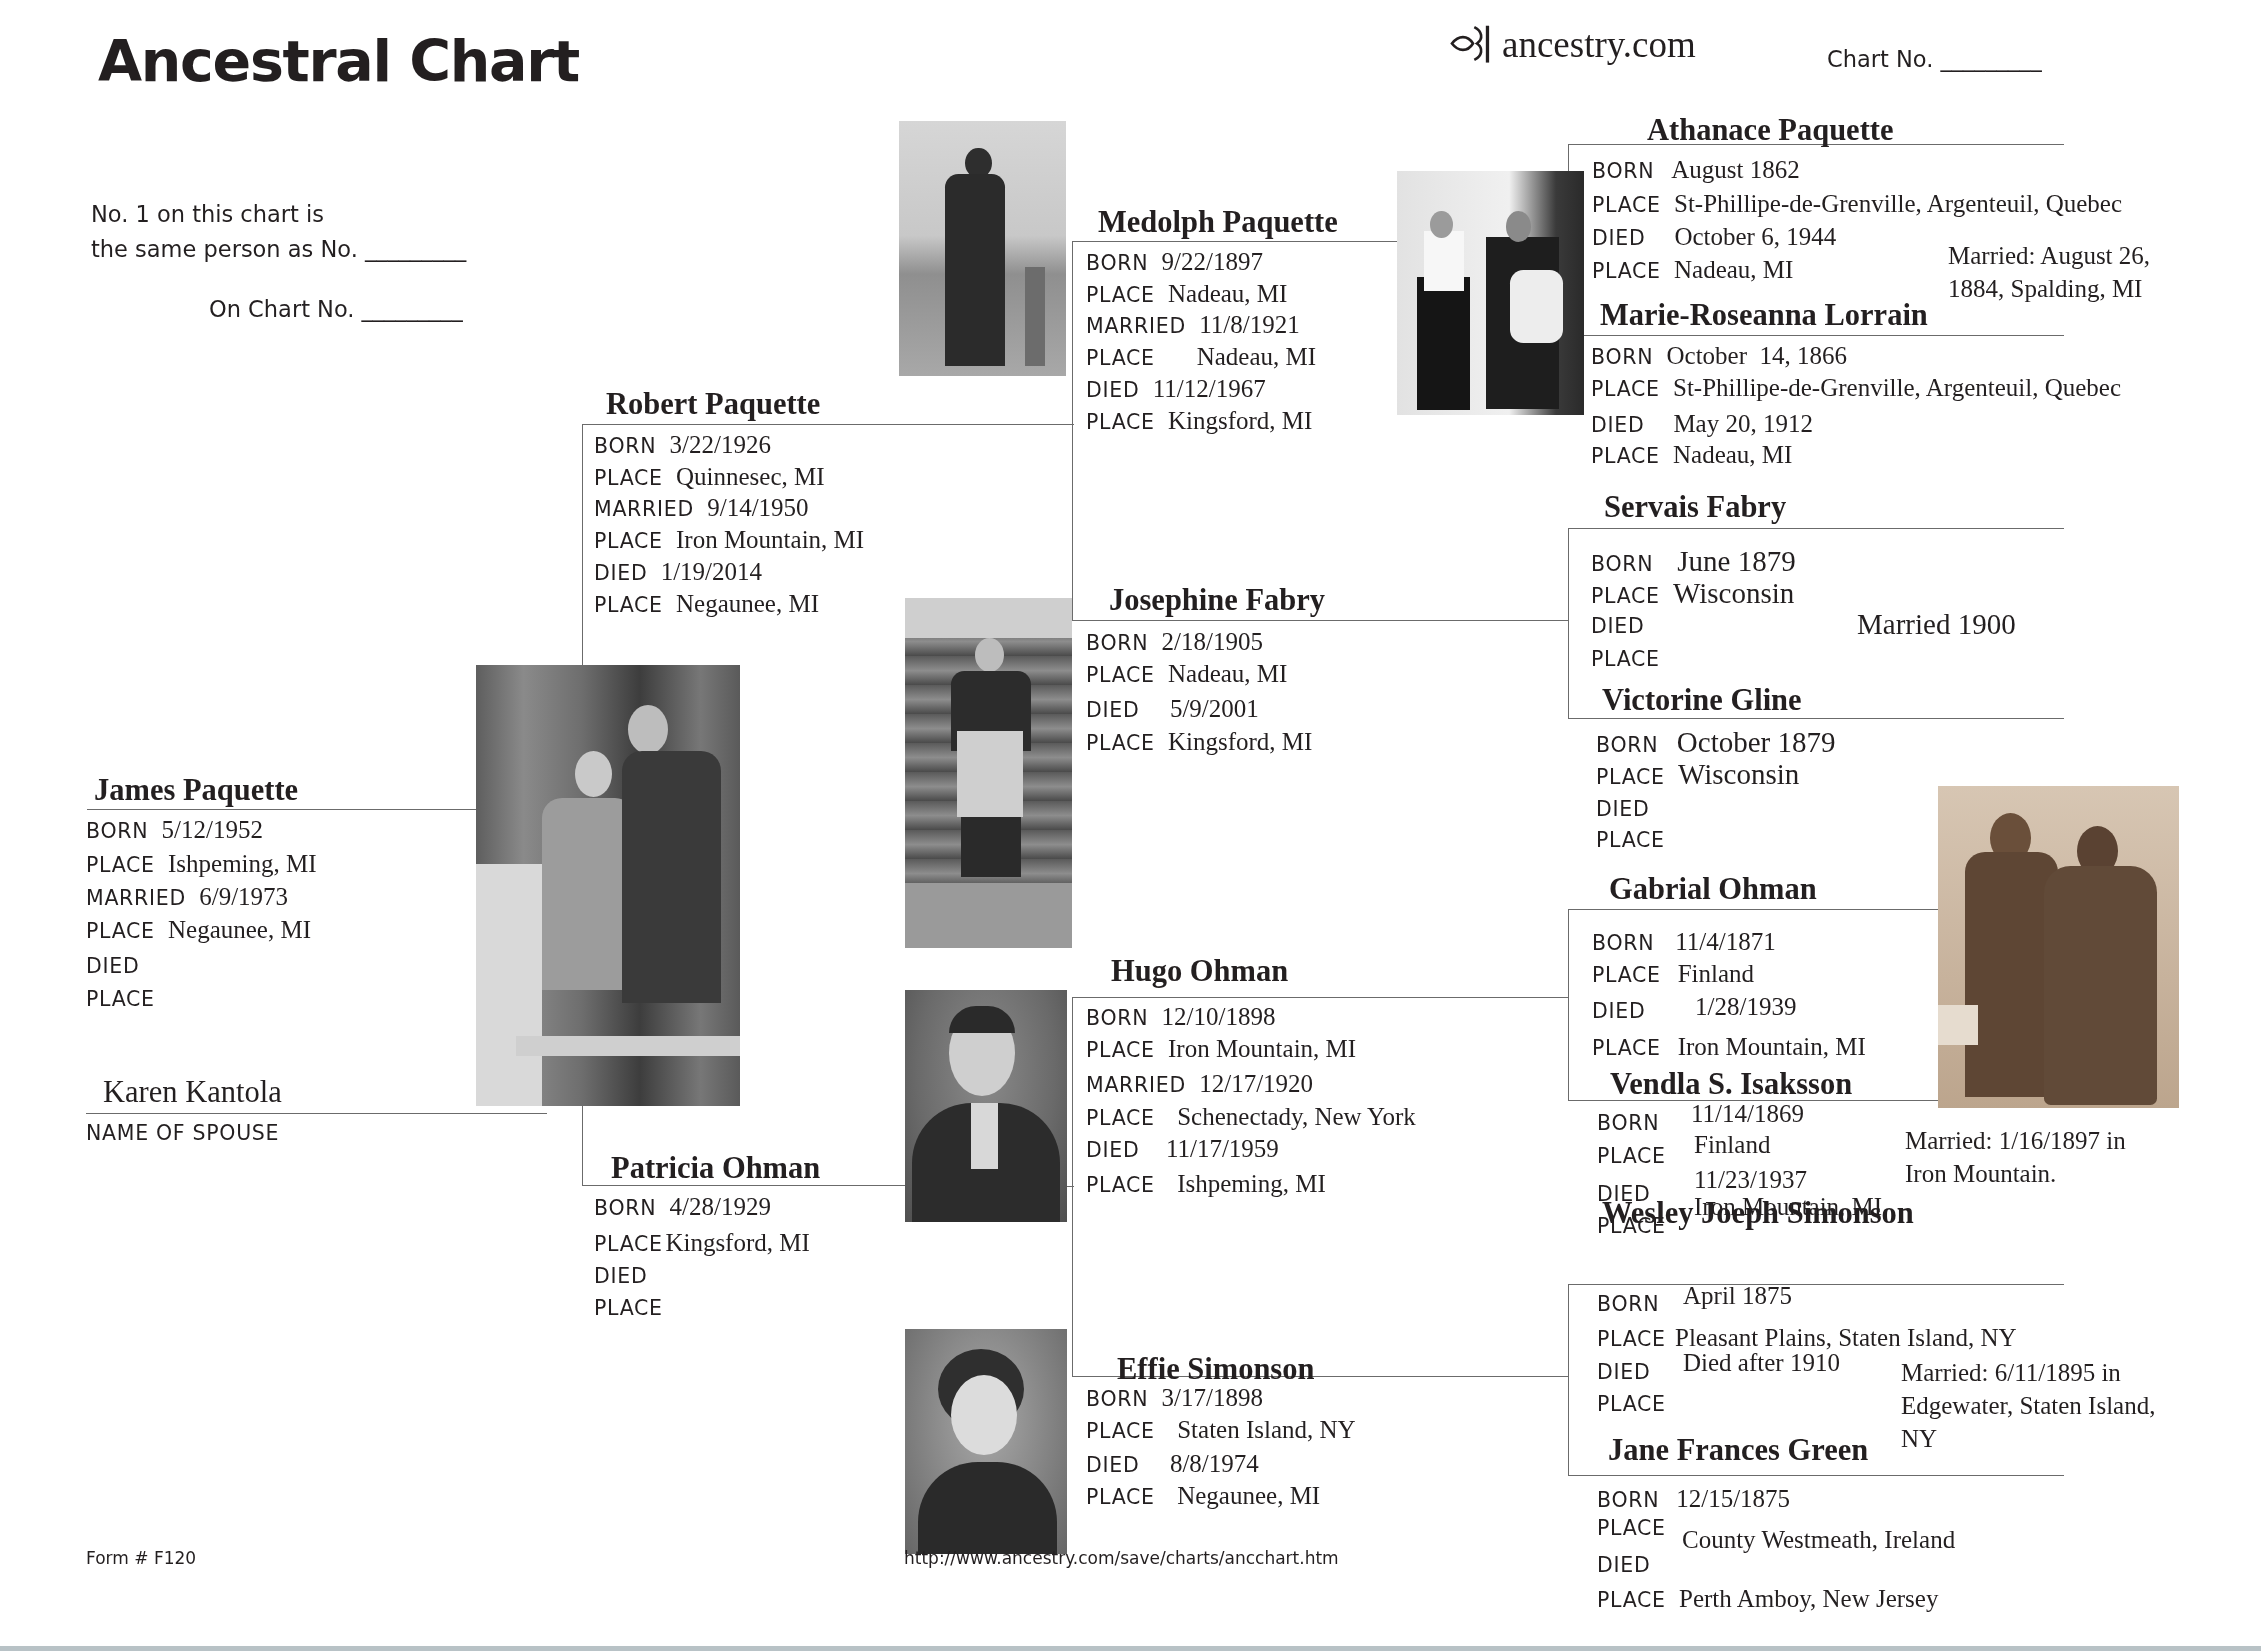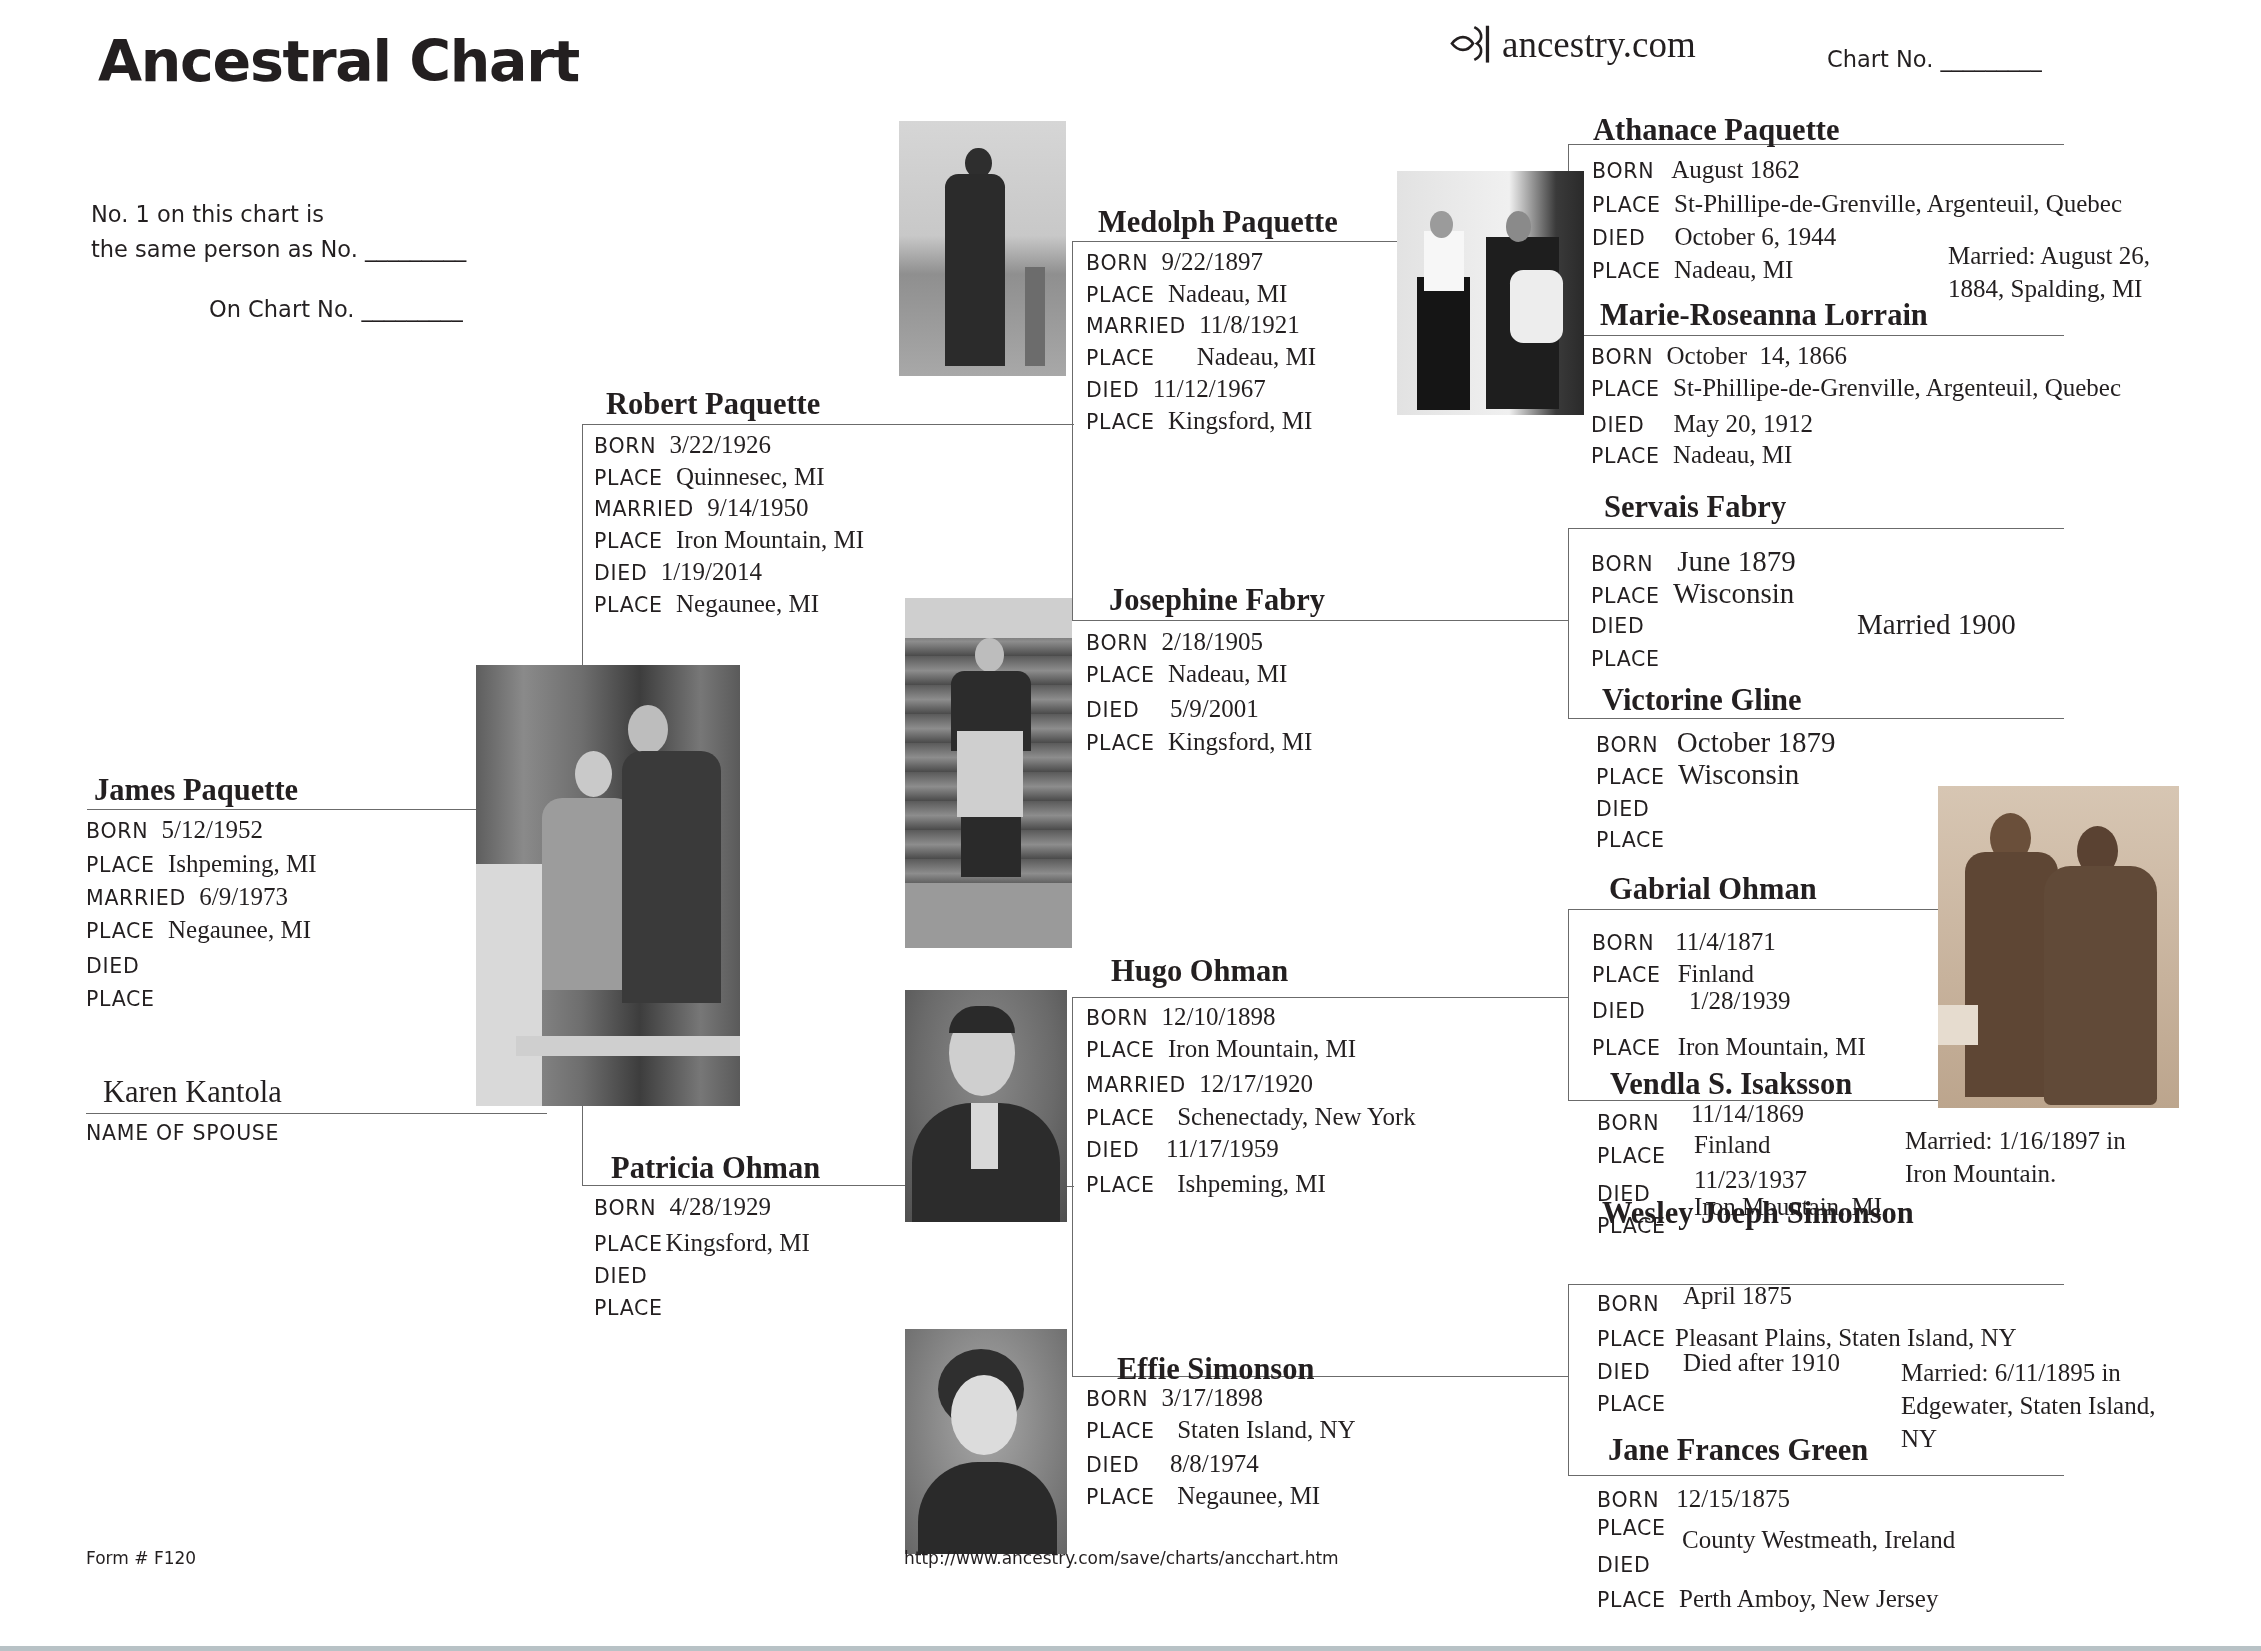--- a/index.html
+++ b/index.html
@@ -281,21 +281,21 @@
   </div>
 <div class="row" style="left:1086px;top:1450px;">
     <span class="lbl">DIED</span>
     <span class="val" style="margin-left:30.5px;">8/8/1974</span>
   </div>
 <div class="row" style="left:1086px;top:1482px;">
     <span class="lbl">PLACE</span>
     <span class="val" style="margin-left:22.5px;">Negaunee, MI</span>
   </div>
 
-<div class="name" style="left:1593px;top:113px;font-family:Liberation Serif, serif;">Athanace Paquette</div>
+<div class="name" style="left:1647px;top:113px;font-family:Liberation Serif, serif;">Athanace Paquette</div>
 <div class="row" style="left:1592px;top:156px;">
     <span class="lbl">BORN</span>
     <span class="val sm" style="margin-left:17px;">August 1862</span>
   </div>
 <div class="row" style="left:1592px;top:190px;">
     <span class="lbl">PLACE</span>
     <span class="val sm">St-Phillipe-de-Grenville, Argenteuil, Quebec</span>
   </div>
 <div class="row" style="left:1592px;top:223px;">
     <span class="lbl">DIED</span>
@@ -366,21 +366,21 @@
     <span class="lbl">BORN</span>
     <span class="val sm" style="margin-left:21px;">11/4/1871</span>
   </div>
 <div class="row" style="left:1592px;top:960px;">
     <span class="lbl">PLACE</span>
     <span class="val sm" style="margin-left:17px;">Finland</span>
   </div>
 <div class="row" style="left:1592px;top:999px;">
     <span class="lbl">DIED</span>
   </div>
-<div class="abs val sm" style="left:1685px;top:983px;margin:4px;">1/28/1939</div>
+<div class="abs val sm" style="left:1685px;top:983px;margin:10px;">1/28/1939</div>
 <div class="row" style="left:1592px;top:1033px;">
     <span class="lbl">PLACE</span>
     <span class="val sm" style="margin-left:17px;">Iron Mountain, MI</span>
   </div>
 
 <div class="name" style="left:1610px;top:1067px;">Vendla S. Isaksson</div>
 <div class="row" style="left:1597px;top:1111px;">
     <span class="lbl">BORN</span>
   </div>
 <div class="abs val sm" style="left:1691px;top:1100px;margin:0;">11/14/1869</div>

